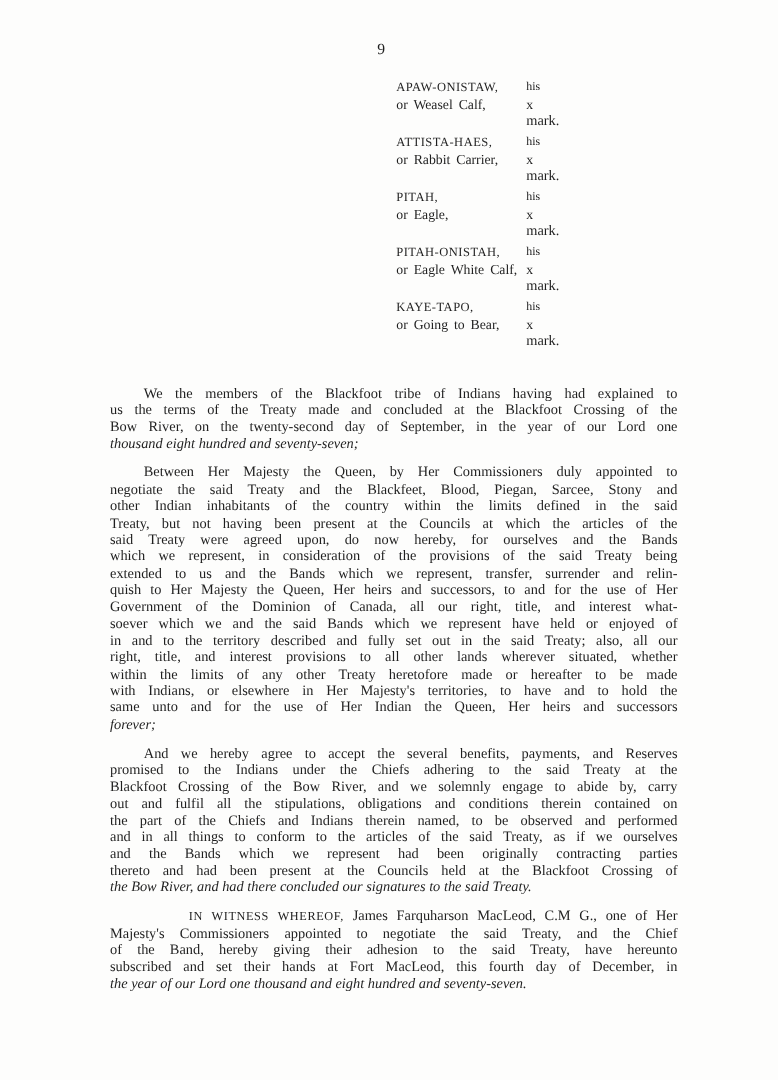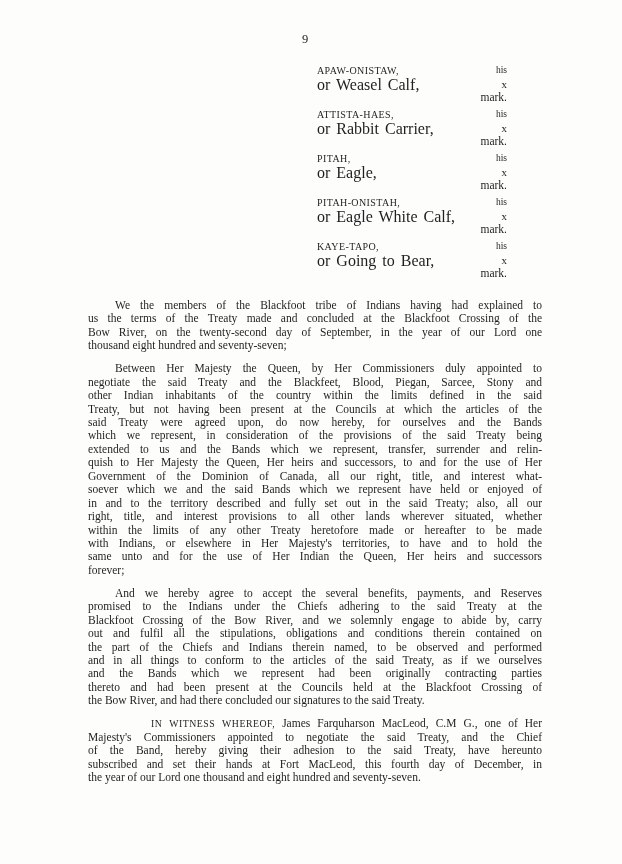--- a/index.html
+++ b/index.html
@@ -37,59 +37,60 @@
     height: 40.5px;
     margin-bottom: 3.5px;
   }
   .sig-name {
     font-size: 10px;
     letter-spacing: 0.4px;
     line-height: 13.5px;
     white-space: nowrap;
   }
   .sig-alias {
-    font-size: 16px;
+    font-size: 11px;
     line-height: 13.5px;
     word-spacing: 2px;
     white-space: nowrap;
   }
   .sig-mark {
     position: absolute;
     top: 0;
     left: 104px;
     width: 86px;
-    text-align: right;
+    text-align: left;
   }
   .sig-his  { font-size: 9.5px;  line-height: 13.5px; }
   .sig-x    { font-size: 11px;   line-height: 13.5px; }
   .sig-word { font-size: 11.5px; line-height: 13.5px; }
   
   .body-text {
     position: absolute;
     left: 88px;
-    top: 299px;
+    top: 309px;
     width: 454px;
     font-size: 11.5px;
     line-height: 13.45px;
   }
   .para {
     margin: 0 0 9.5px 0;
   }
   .para.extra-space {
     margin-top: 3px;
   }
   .line {
     height: 13.45px;
     text-align: justify;
     text-align-last: justify;
     text-justify: inter-word;
     white-space: nowrap;
   }
   .line.last {
     text-align-last: left;
+    font-style: italic;
   }
   .line.indent {
     text-indent: 27px;
   }
   .sc {
     font-size: 9.8px;
     letter-spacing: 0.5px;
     margin-left: 36px;
   }
 </style>

